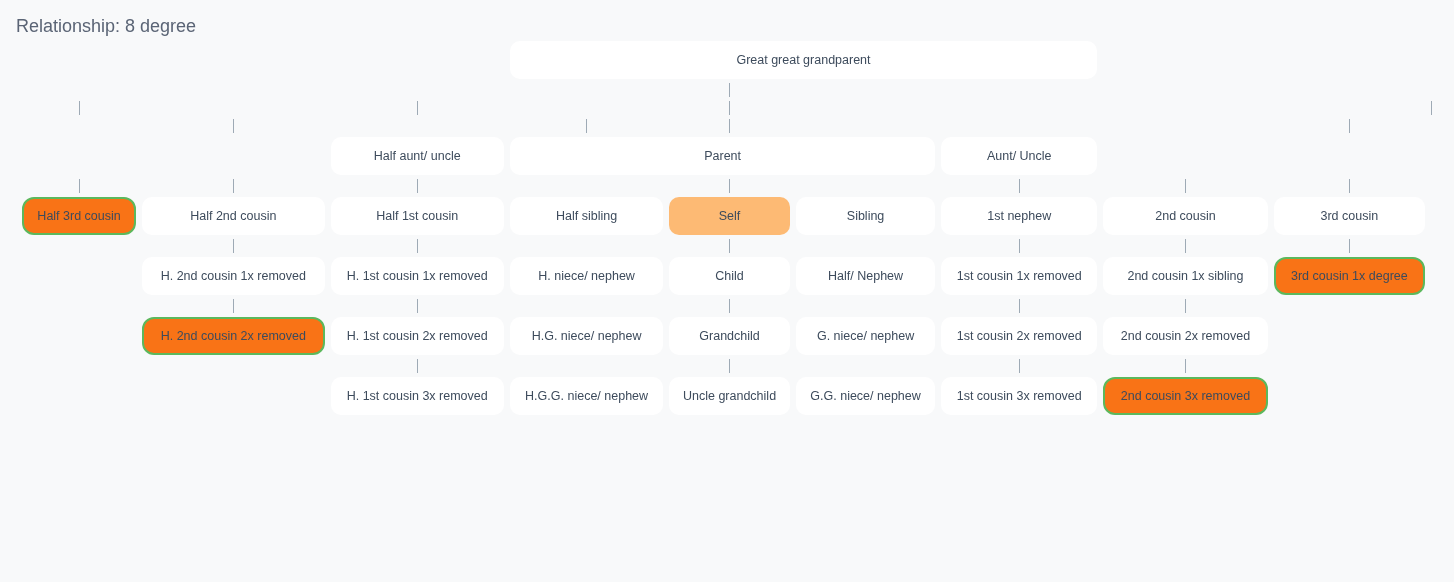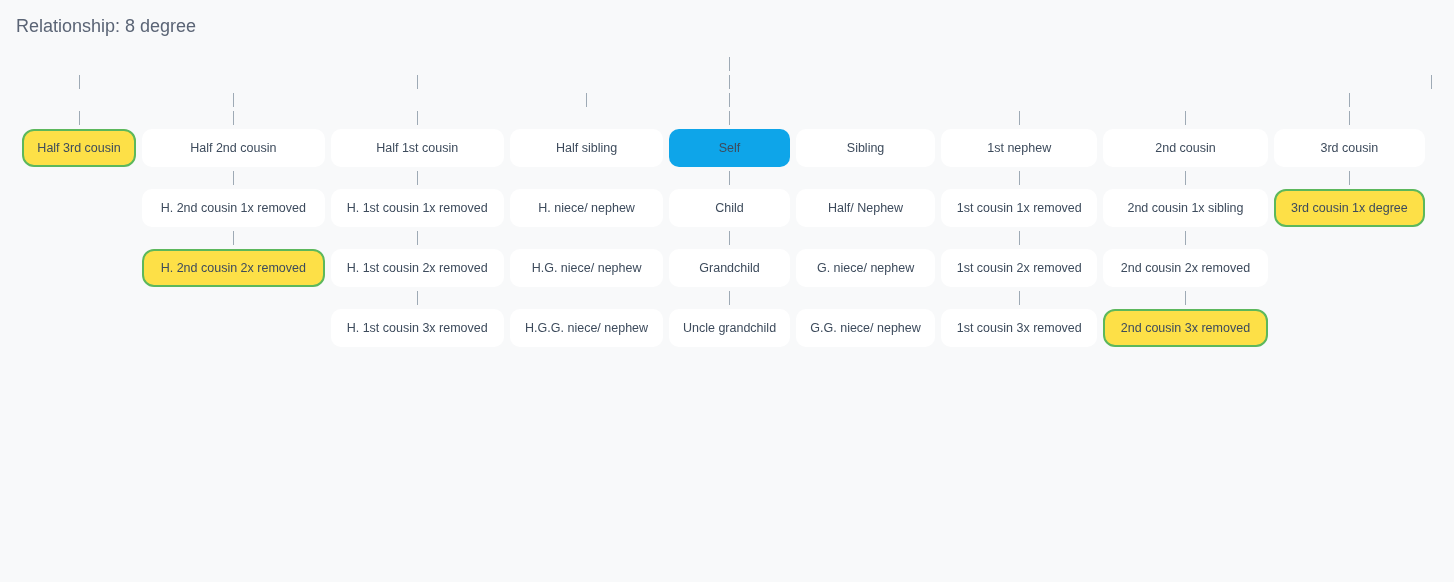--- a/index.html
+++ b/index.html
@@ -8,21 +8,20 @@
       background: #f8f9fa;
       padding: 16px;
       width: 1454px;
       min-height: 582px;
       color: #3d4a5c;
       font-size: 14px;
     }
     .relationship-title {
       font-size: 18px;
       color: #5a6475;
-      margin-bottom: 16px;
       font-weight: 400;
     }
 
     
     table {
       border-collapse: separate;
       border-spacing: 6px 4px;
       width: 100%;
     }
     td {
@@ -38,27 +37,27 @@
       color: #3d4b5c;
       line-height: 1.35;
       display: inline-block;
       width: 100%;
       min-height: 38px;
       display: flex;
       align-items: center;
       justify-content: center;
     }
     .box-self {
-      background: #0ea5e9;
+      background: #fdba74;
       border-radius: 10px;
     }
     .box-green {
       border: 2.5px solid #5cb85c;
       border-radius: 12px;
-      background: #fde047;
+      background: #f97316;
     }
     
     .line-row td {
       height: 14px;
       padding: 0;
       vertical-align: middle;
     }
     .v-line {
       width: 1px;
       height: 14px;
@@ -67,80 +66,107 @@
     }
   </style>
 </head>
 <body>
 
 <div class="relationship-title">Relationship: 8 degree</div>
 
 <table>
 
   <tbody>
-
-  <tr class="line-row">
-    <td></td>
-    <td></td>
-    <td></td>
-    <td></td>
-    <td>
-          <div class="v-line"></div>
-        </td>
-    <td></td>
-    <td></td>
-    <td></td>
-    <td></td>
-    <td></td>
-  </tr>
-
-
-  <tr class="line-row">
-    <td>
-          <div class="v-line"></div>
-        </td>
-    <td></td>
-    <td>
-          <div class="v-line"></div>
-        </td>
-    <td></td>
-    <td>
-          <div class="v-line"></div>
-        </td>
-    <td></td>
-    <td></td>
-    <td></td>
-    <td></td>
-    <td>
-          <div class="v-line"></div>
-        </td>
-  </tr>
-
-
-  <tr class="line-row">
-    <td></td>
-    <td>
-          <div class="v-line"></div>
-        </td>
-    <td></td>
-    <td>
-          <div class="v-line"></div>
-        </td>
-    <td>
-          <div class="v-line"></div>
-        </td>
-    <td></td>
-    <td></td>
-    <td></td>
-    <td>
-          <div class="v-line"></div>
-        </td>
-    <td></td>
-  </tr>
-
+      <tr>
+    <td></td>
+    <td></td>
+    <td></td>
+    <td colspan="4">
+      <div class="box">Great great grandparent</div>
+    </td>
+    <td></td>
+    <td></td>
+    <td></td>
+  </tr>
+
+  <tr class="line-row">
+    <td></td>
+    <td></td>
+    <td></td>
+    <td></td>
+    <td>
+          <div class="v-line"></div>
+        </td>
+    <td></td>
+    <td></td>
+    <td></td>
+    <td></td>
+    <td></td>
+  </tr>
+
+
+  <tr class="line-row">
+    <td>
+          <div class="v-line"></div>
+        </td>
+    <td></td>
+    <td>
+          <div class="v-line"></div>
+        </td>
+    <td></td>
+    <td>
+          <div class="v-line"></div>
+        </td>
+    <td></td>
+    <td></td>
+    <td></td>
+    <td></td>
+    <td>
+          <div class="v-line"></div>
+        </td>
+  </tr>
+
+
+  <tr class="line-row">
+    <td></td>
+    <td>
+          <div class="v-line"></div>
+        </td>
+    <td></td>
+    <td>
+          <div class="v-line"></div>
+        </td>
+    <td>
+          <div class="v-line"></div>
+        </td>
+    <td></td>
+    <td></td>
+    <td></td>
+    <td>
+          <div class="v-line"></div>
+        </td>
+    <td></td>
+  </tr>
+
+  <tr>
+    <td></td>
+    <td></td>
+    <td>
+      <div class="box">Half aunt/ uncle</div>
+    </td>
+    <td colspan="3">
+      <div class="box">Parent</div>
+    </td>
+    <td>
+      <div class="box">Aunt/ Uncle</div>
+    </td>
+    <td></td>
+    <td></td>
+    <td></td>
+  </tr>
 
   <tr class="line-row">
     <td>
           <div class="v-line"></div>
         </td>
     <td>
           <div class="v-line"></div>
         </td>
     <td>
           <div class="v-line"></div>

